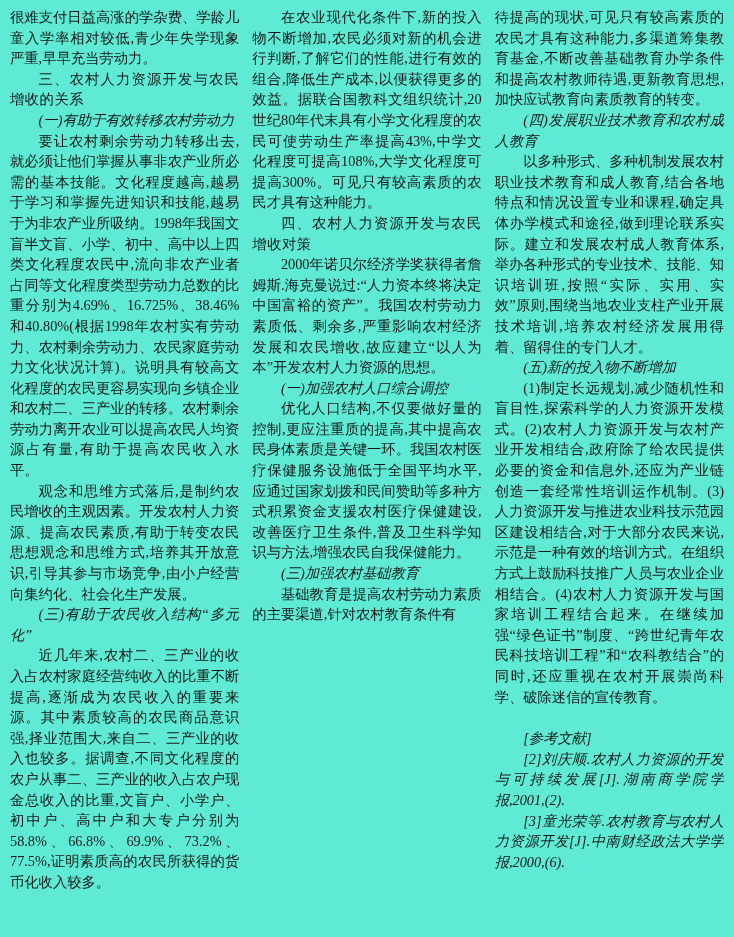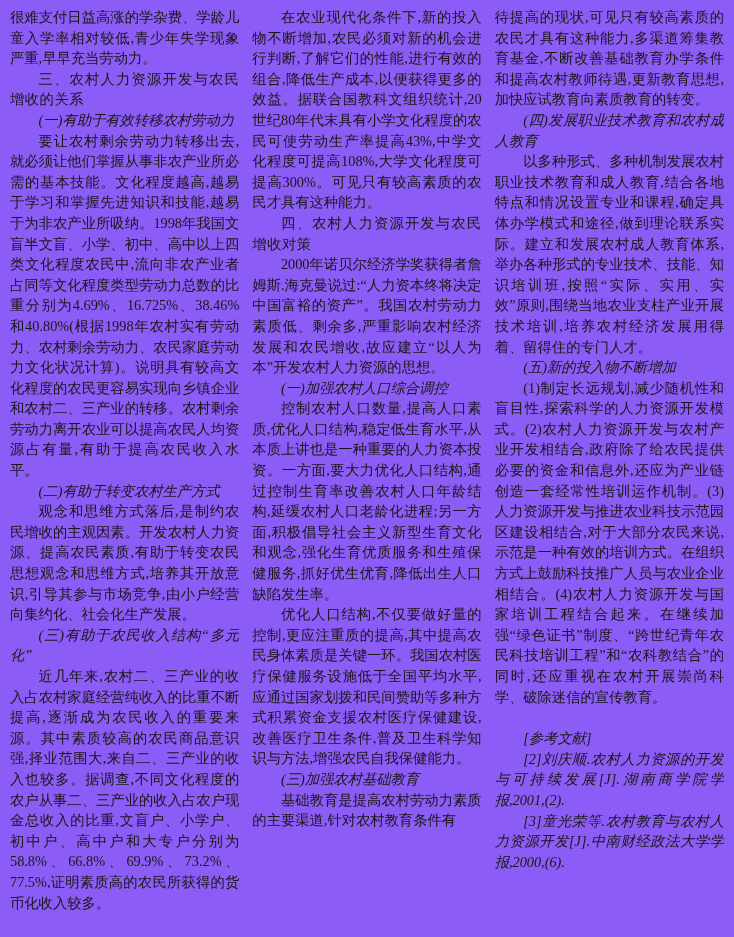--- a/index.html
+++ b/index.html
@@ -10,21 +10,21 @@
     overflow: hidden;
     background: #f1f0ee;
   }
   .page {
     box-sizing: border-box;
     width: 734px;
     height: 937px;
     padding: 7px 10px 6px 10px;
     display: flex;
     gap: 13px;
-    background: #8b5cf6;
+    background: #5eead4;
     font-family: "Liberation Serif", "DejaVu Serif", serif;
     color: #181716;
   }
   .col {
     flex: 1 1 0;
     min-width: 0;
     font-size: 14.3px;
     line-height: 20.6px;
     text-align: justify;
     overflow: hidden;
@@ -40,32 +40,30 @@
 </head>
 <body>
 
 <div class="page">
 
   <div class="col">
     <p class="body-cont">很难支付日益高涨的学杂费、学龄儿童入学率相对较低,青少年失学现象严重,早早充当劳动力。</p>
     <p class="heading">三、农村人力资源开发与农民增收的关系</p>
     <p class="sub">(一)有助于有效转移农村劳动力</p>
     <p class="para">要让农村剩余劳动力转移出去,就必须让他们掌握从事非农产业所必需的基本技能。文化程度越高,越易于学习和掌握先进知识和技能,越易于为非农产业所吸纳。1998年我国文盲半文盲、小学、初中、高中以上四类文化程度农民中,流向非农产业者占同等文化程度类型劳动力总数的比重分别为4.69%、16.725%、38.46%和40.80%(根据1998年农村实有劳动力、农村剩余劳动力、农民家庭劳动力文化状况计算)。说明具有较高文化程度的农民更容易实现向乡镇企业和农村二、三产业的转移。农村剩余劳动力离开农业可以提高农民人均资源占有量,有助于提高农民收入水平。</p>
-    <p class="sub">(二)有助于转变农村生产方式</p>
     <p class="para">观念和思维方式落后,是制约农民增收的主观因素。开发农村人力资源、提高农民素质,有助于转变农民思想观念和思维方式,培养其开放意识,引导其参与市场竞争,由小户经营向集约化、社会化生产发展。</p>
     <p class="sub">(三)有助于农民收入结构“多元化”</p>
     <p class="para">近几年来,农村二、三产业的收入占农村家庭经营纯收入的比重不断提高,逐渐成为农民收入的重要来源。其中素质较高的农民商品意识强,择业范围大,来自二、三产业的收入也较多。据调查,不同文化程度的农户从事二、三产业的收入占农户现金总收入的比重,文盲户、小学户、初中户、高中户和大专户分别为58.8%、66.8%、69.9%、73.2%、77.5%,证明素质高的农民所获得的货币化收入较多。</p>
   </div>
 
   <div class="col">
     <p class="para">在农业现代化条件下,新的投入物不断增加,农民必须对新的机会进行判断,了解它们的性能,进行有效的组合,降低生产成本,以便获得更多的效益。据联合国教科文组织统计,20世纪80年代末具有小学文化程度的农民可使劳动生产率提高43%,中学文化程度可提高108%,大学文化程度可提高300%。可见只有较高素质的农民才具有这种能力。</p>
     <p class="heading">四、农村人力资源开发与农民增收对策</p>
     <p class="para">2000年诺贝尔经济学奖获得者詹姆斯.海克曼说过:“人力资本终将决定中国富裕的资产”。我国农村劳动力素质低、剩余多,严重影响农村经济发展和农民增收,故应建立“以人为本”开发农村人力资源的思想。</p>
     <p class="sub">(一)加强农村人口综合调控</p>
-    <p class="para">控制农村人口数量,提高人口素质,优化人口结构,稳定低生育水平,从本质上讲也是一种重要的人力资本投资。一方面,要大力优化人口结构,通过控制生育率改善农村人口年龄结构,延缓农村人口老龄化进程;另一方面,积极倡导社会主义新型生育文化和观念,强化生育优质服务和生殖保健服务,抓好优生优育,降低出生人口缺陷发生率。</p>
     <p class="para">优化人口结构,不仅要做好量的控制,更应注重质的提高,其中提高农民身体素质是关键一环。我国农村医疗保健服务设施低于全国平均水平,应通过国家划拨和民间赞助等多种方式积累资金支援农村医疗保健建设,改善医疗卫生条件,普及卫生科学知识与方法,增强农民自我保健能力。</p>
     <p class="sub">(三)加强农村基础教育</p>
     <p class="para">基础教育是提高农村劳动力素质的主要渠道,针对农村教育条件有</p>
   </div>
 
   <div class="col">
     <p class="body-cont">待提高的现状,可见只有较高素质的农民才具有这种能力,多渠道筹集教育基金,不断改善基础教育办学条件和提高农村教师待遇,更新教育思想,加快应试教育向素质教育的转变。</p>
     <p class="sub">(四)发展职业技术教育和农村成人教育</p>
     <p class="para">以多种形式、多种机制发展农村职业技术教育和成人教育,结合各地特点和情况设置专业和课程,确定具体办学模式和途径,做到理论联系实际。建立和发展农村成人教育体系,举办各种形式的专业技术、技能、知识培训班,按照“实际、实用、实效”原则,围绕当地农业支柱产业开展技术培训,培养农村经济发展用得着、留得住的专门人才。</p>
     <p class="sub">(五)新的投入物不断增加</p>

